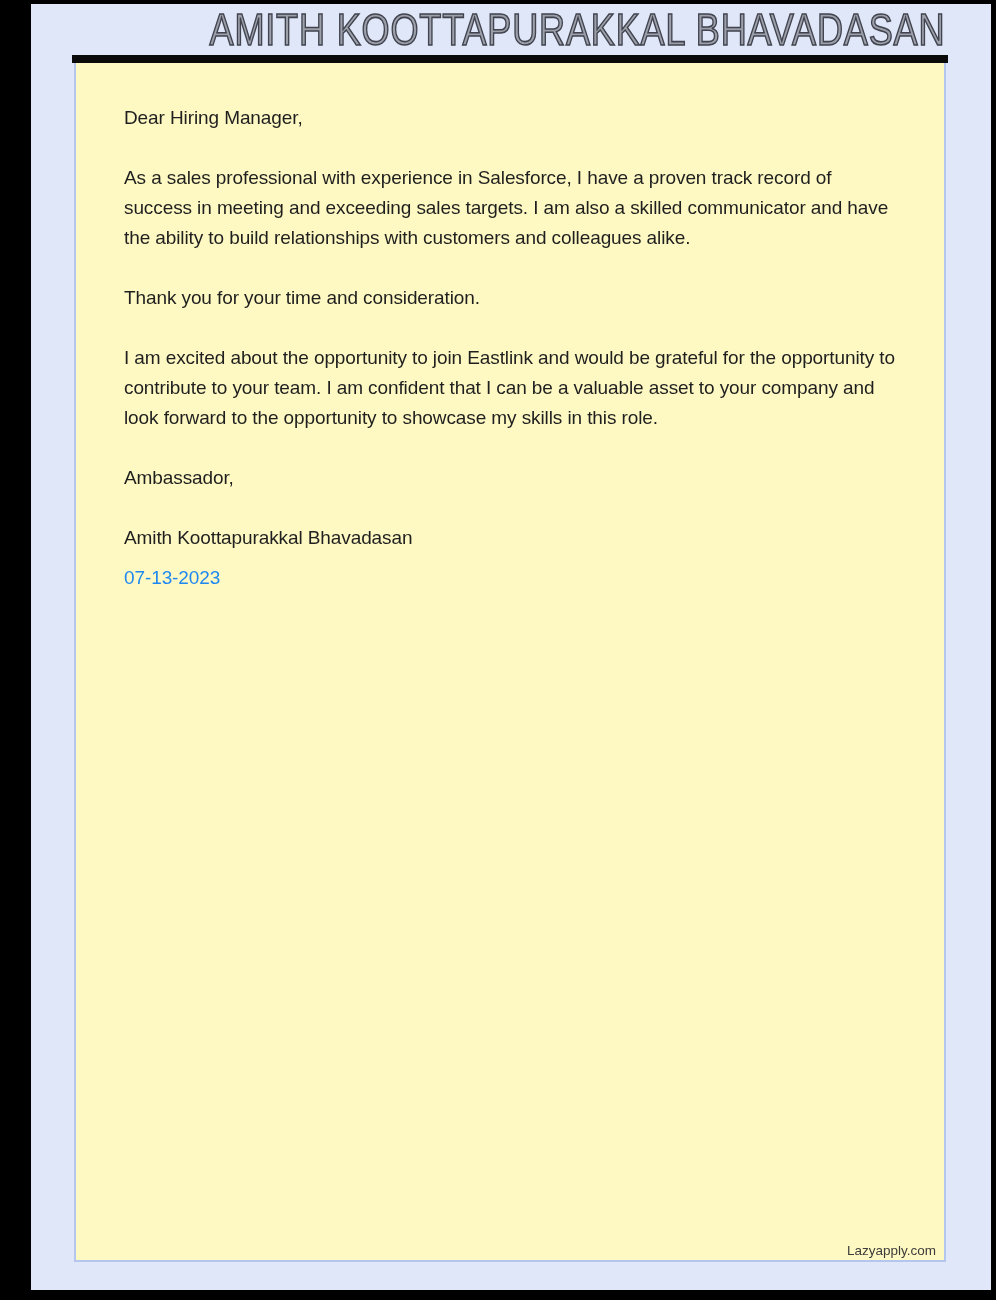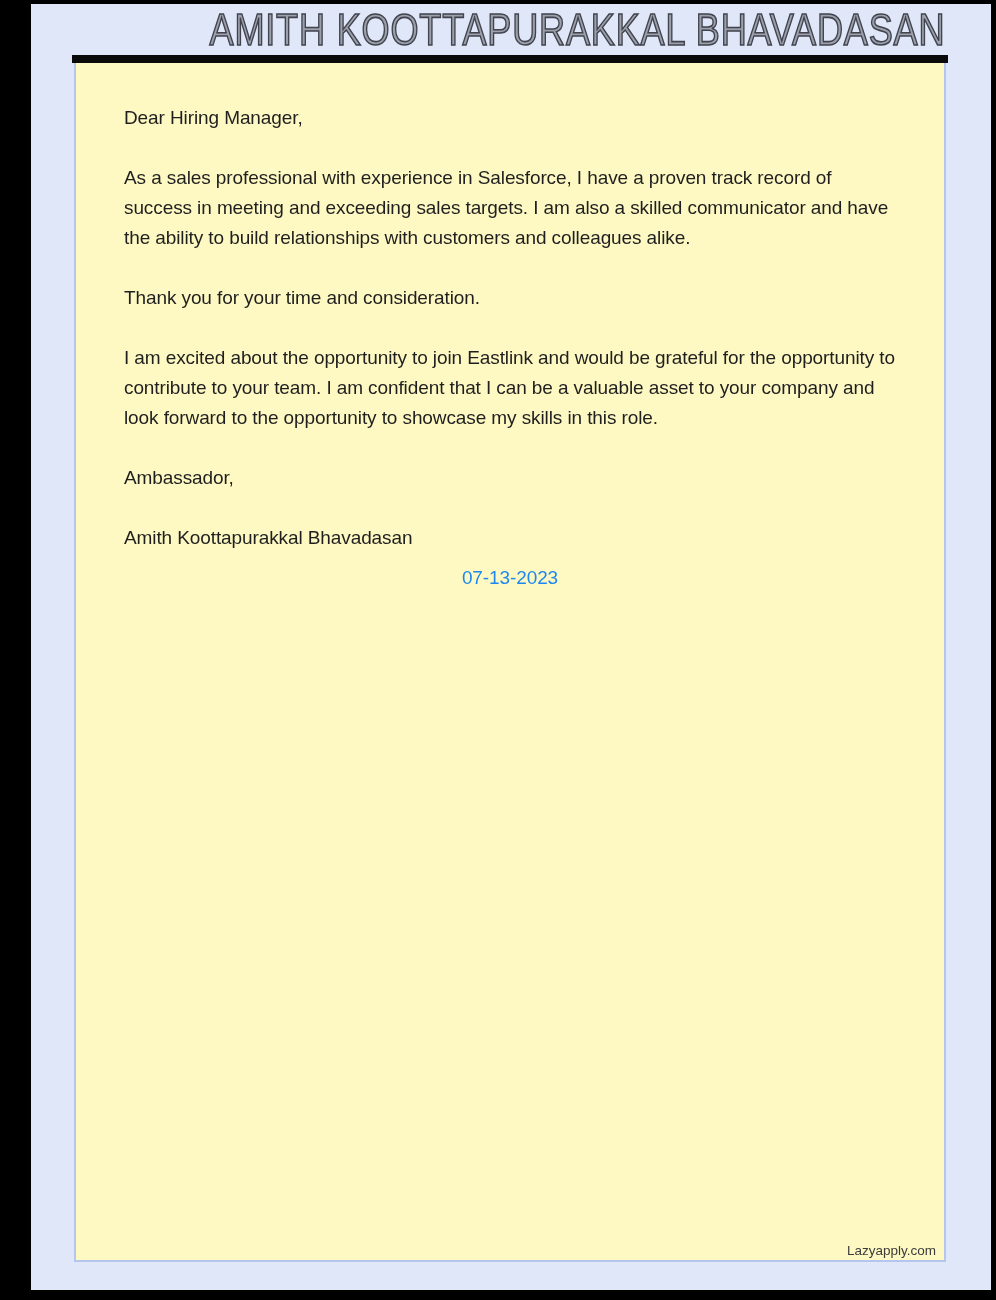--- a/index.html
+++ b/index.html
@@ -68,21 +68,20 @@
     line-height: 30px;
     letter-spacing: -0.1px;
     color: var(--text, #1f1f1f);
   }
   .page p.signature {
     margin-bottom: 10px;
   }
   .page p.date {
     margin: 0;
     color: var(--date-blue, #1e88f0);
-    text-align: center;
   }
   .brand {
     position: absolute;
     right: 8px;
     bottom: 1px;
     font-size: 13.5px;
     line-height: 16px;
     color: var(--footer-text, #3c3c3c);
     text-align: right;
   }

